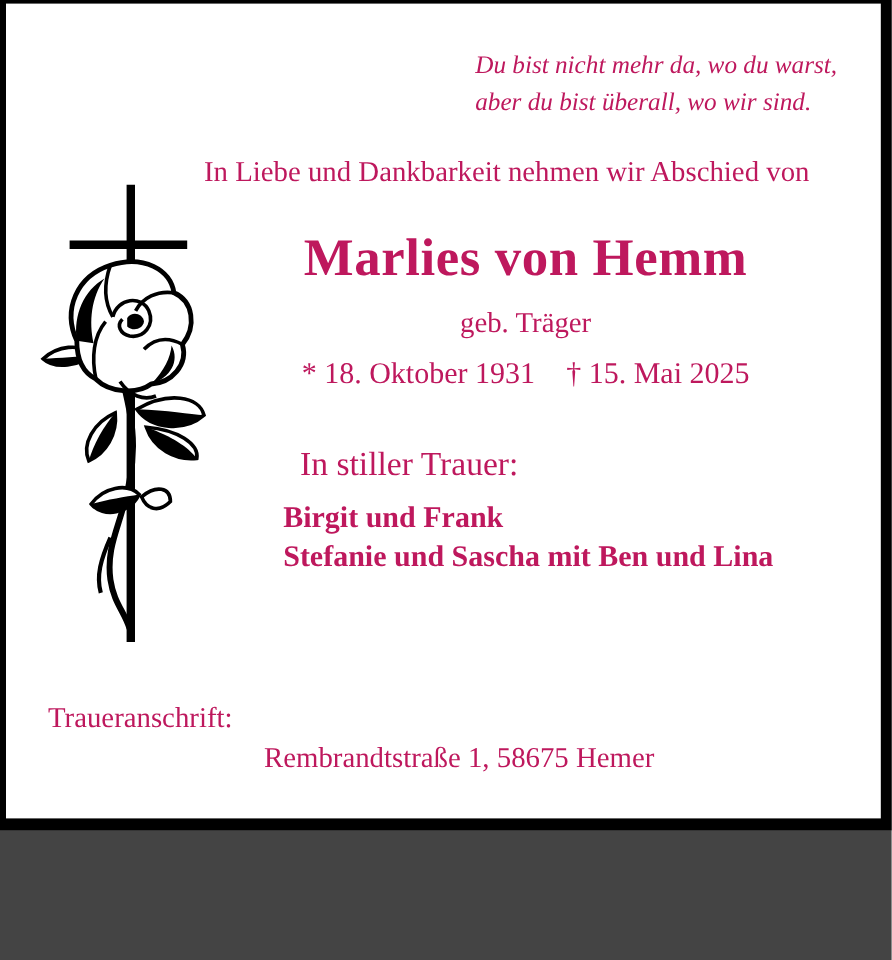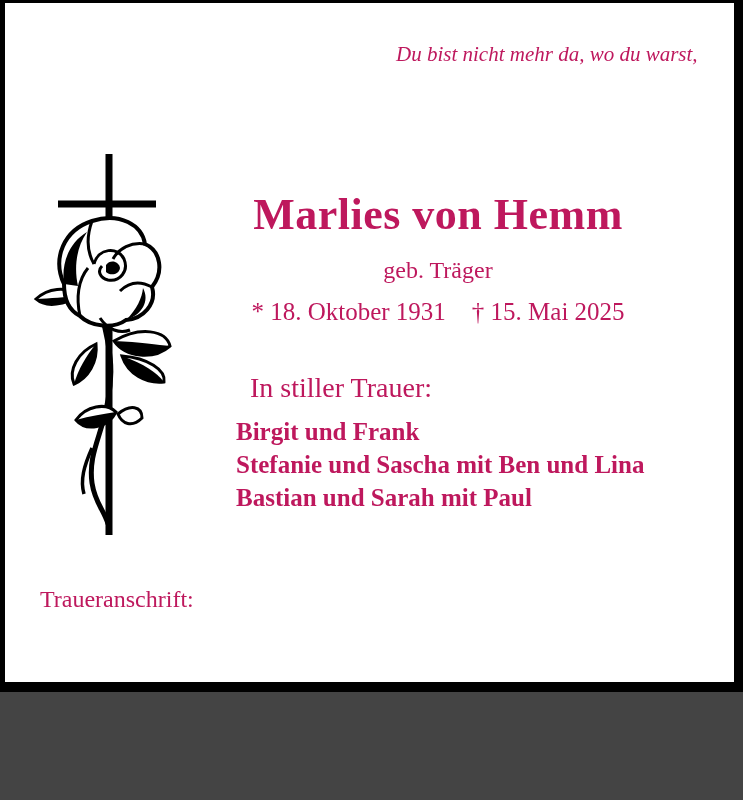--- a/index.html
+++ b/index.html
@@ -77,22 +77,24 @@
   .rose-art{left:25px;top:145px;}
 </style>
 </head>
 <body>
 
 <div class="page">
   <div class="sheet">
 
     <div class="abs epigraph">
       <div>Du bist nicht mehr da, wo du warst,</div>
+      <div>aber du bist überall, wo wir sind.</div>
     </div>
 
+    <div class="abs intro">In Liebe und Dankbarkeit nehmen wir Abschied von</div>
 
     <svg class="abs rose-art" width="175" height="395" viewBox="0 0 175 395" aria-hidden="true">
       <line x1="79" y1="6" x2="79" y2="387" stroke="#000" stroke-width="7"></line>
       <line x1="28" y1="56" x2="126" y2="56" stroke="#000" stroke-width="7"></line>
       <path d="M72,168 C80,200 84,222 78,252 C72,288 58,305 62,335 C65,355 74,362 78,376" stroke="#000" stroke-width="5" fill="none"></path>
       <path d="M62,300 C54,318 50,332 54,346" fill="none" stroke="#000" stroke-width="3.5"></path>
 
       <path d="M6,151 C18,140 36,138 48,147 C36,157 16,160 6,151 Z" fill="#fff" stroke="#000" stroke-width="3"></path>
       <path d="M6,151 C20,150 36,150 48,147 C36,157 16,160 6,151 Z" fill="#000"></path>
 
@@ -124,27 +126,27 @@
       <div class="birth-name">geb. Träger</div>
       <div class="dates">
         <span class="birth">* 18. Oktober 1931</span><span class="death">† 15. Mai 2025</span>
       </div>
     </div>
 
     <div class="abs mourning-label">In stiller Trauer:</div>
     <div class="abs mourners">
       <div>Birgit und Frank</div>
       <div>Stefanie und Sascha mit Ben und Lina</div>
-      <div>Bastian und Sarah mit Paul</div>
     </div>
 
     <div class="abs address">
       <div class="address-row">
         <div class="address-label">Traueranschrift:</div>
       </div>
       <div class="address-row">
         <div class="address-label"></div>
+        <div>Rembrandtstraße 1, 58675 Hemer</div>
       </div>
     </div>
 
 
   </div>
 </div>
 
 </body></html>

